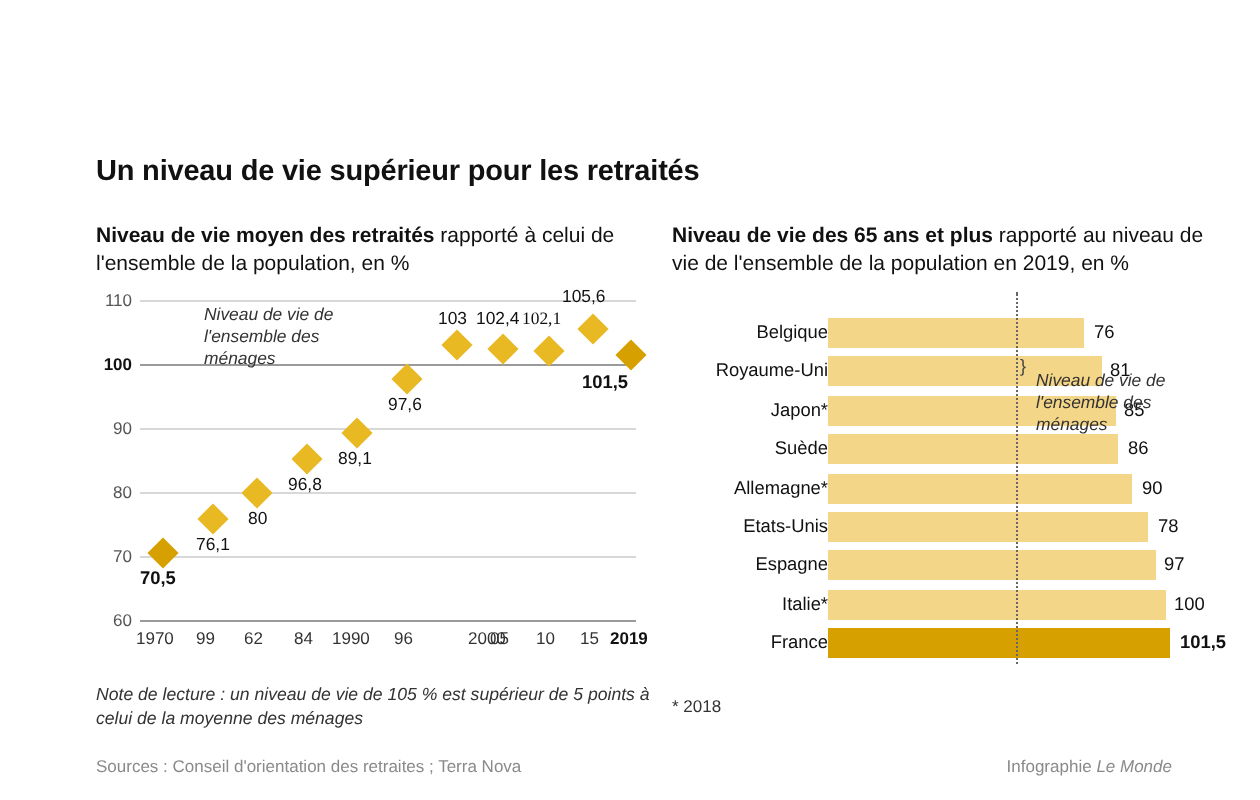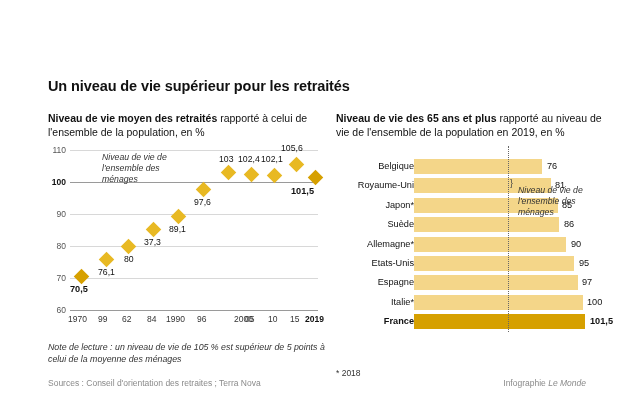--- a/index.html
+++ b/index.html
@@ -172,21 +172,21 @@
   }
   .bar-name {
     position: absolute;
     right: 172px;
     top: 3px;
     font-size: 9.2px;
     color: #111111;
     white-space: nowrap;
   }
   .bar-name.bold {
-    font-weight: bold;
+    font-weight: normal;
     margin-left: 19px;
   }
   .bar-track {
     position: absolute;
     left: 78px;
     top: 1px;
     height: 15px;
   }
   .bar-fill {
     height: 15px;
@@ -229,21 +229,20 @@
     top: 178px;
     font-size: 9px;
     color: #444444;
   }
   .footnote {
     position: absolute;
     left: 336px;
     top: 348px;
     font-size: 8.5px;
     color: #333333;
-    margin-top: 20px;
   }
 </style>
 </head>
 <body>
 
 <div class="page">
 
   <div class="title">Un niveau de vie supérieur pour les retraités</div>
 
   <div class="left-panel">
@@ -273,36 +272,36 @@
     <div class="diamond dark" style="left:28px; top:121px;"></div>
     <div class="dot-label bold" style="left:22px; top:134px;">70,5</div>
 
     <div class="diamond" style="left:53px; top:104px;"></div>
     <div class="dot-label" style="left:50px; top:117px;">76,1</div>
 
     <div class="diamond" style="left:75px; top:91px;"></div>
     <div class="dot-label" style="left:76px; top:104px;">80</div>
 
     <div class="diamond" style="left:100px; top:74px;"></div>
-    <div class="dot-label" style="left:96px; top:87px;">37,3</div>
+    <div class="dot-label" style="left:96px; top:87px;">96,8</div>
 
     <div class="diamond" style="left:125px; top:61px;"></div>
     <div class="dot-label" style="left:121px; top:74px;">89,1</div>
 
     <div class="diamond" style="left:150px; top:34px;"></div>
     <div class="dot-label" style="left:146px; top:47px;">97,6</div>
 
     <div class="diamond" style="left:175px; top:17px;"></div>
     <div class="dot-label" style="left:171px; top:4px;">103</div>
 
     <div class="diamond" style="left:198px; top:19px;"></div>
     <div class="dot-label" style="left:190px; top:4px;">102,4</div>
 
     <div class="diamond" style="left:221px; top:20px;"></div>
-    <div class="dot-label" style="left:213px; top:4px;">102,1</div>
+    <div class="dot-label" style="left:213px; top:4px;font-family:Liberation Serif, serif;">102,1</div>
 
     <div class="diamond" style="left:243px; top:9px;"></div>
     <div class="dot-label" style="left:233px; top:-7px;">105,6</div>
 
     <div class="diamond dark" style="left:262px; top:22px;"></div>
     <div class="dot-label bold" style="left:243px; top:36px;">101,5</div>
 
     <div class="xtick" style="left:20px;">1970</div>
     <div class="xtick" style="left:50px;">99</div>
     <div class="xtick" style="left:74px;">62</div>
@@ -366,21 +365,21 @@
           <div class="bar-fill" style="width:152px;"></div>
         </div>
       <div class="bar-val" style="left:235px;">90</div>
     </div>
 
     <div class="bar-row">
       <div class="bar-name">Etats-Unis</div>
       <div class="bar-track" style="width:160.4px;">
           <div class="bar-fill" style="width:160.4px;"></div>
         </div>
-      <div class="bar-val" style="left:243px;">95</div>
+      <div class="bar-val" style="left:243px;">78</div>
     </div>
 
     <div class="bar-row">
       <div class="bar-name">Espagne</div>
       <div class="bar-track" style="width:163.8px;">
           <div class="bar-fill" style="width:163.8px;"></div>
         </div>
       <div class="bar-val" style="left:246px;">97</div>
     </div>
 

